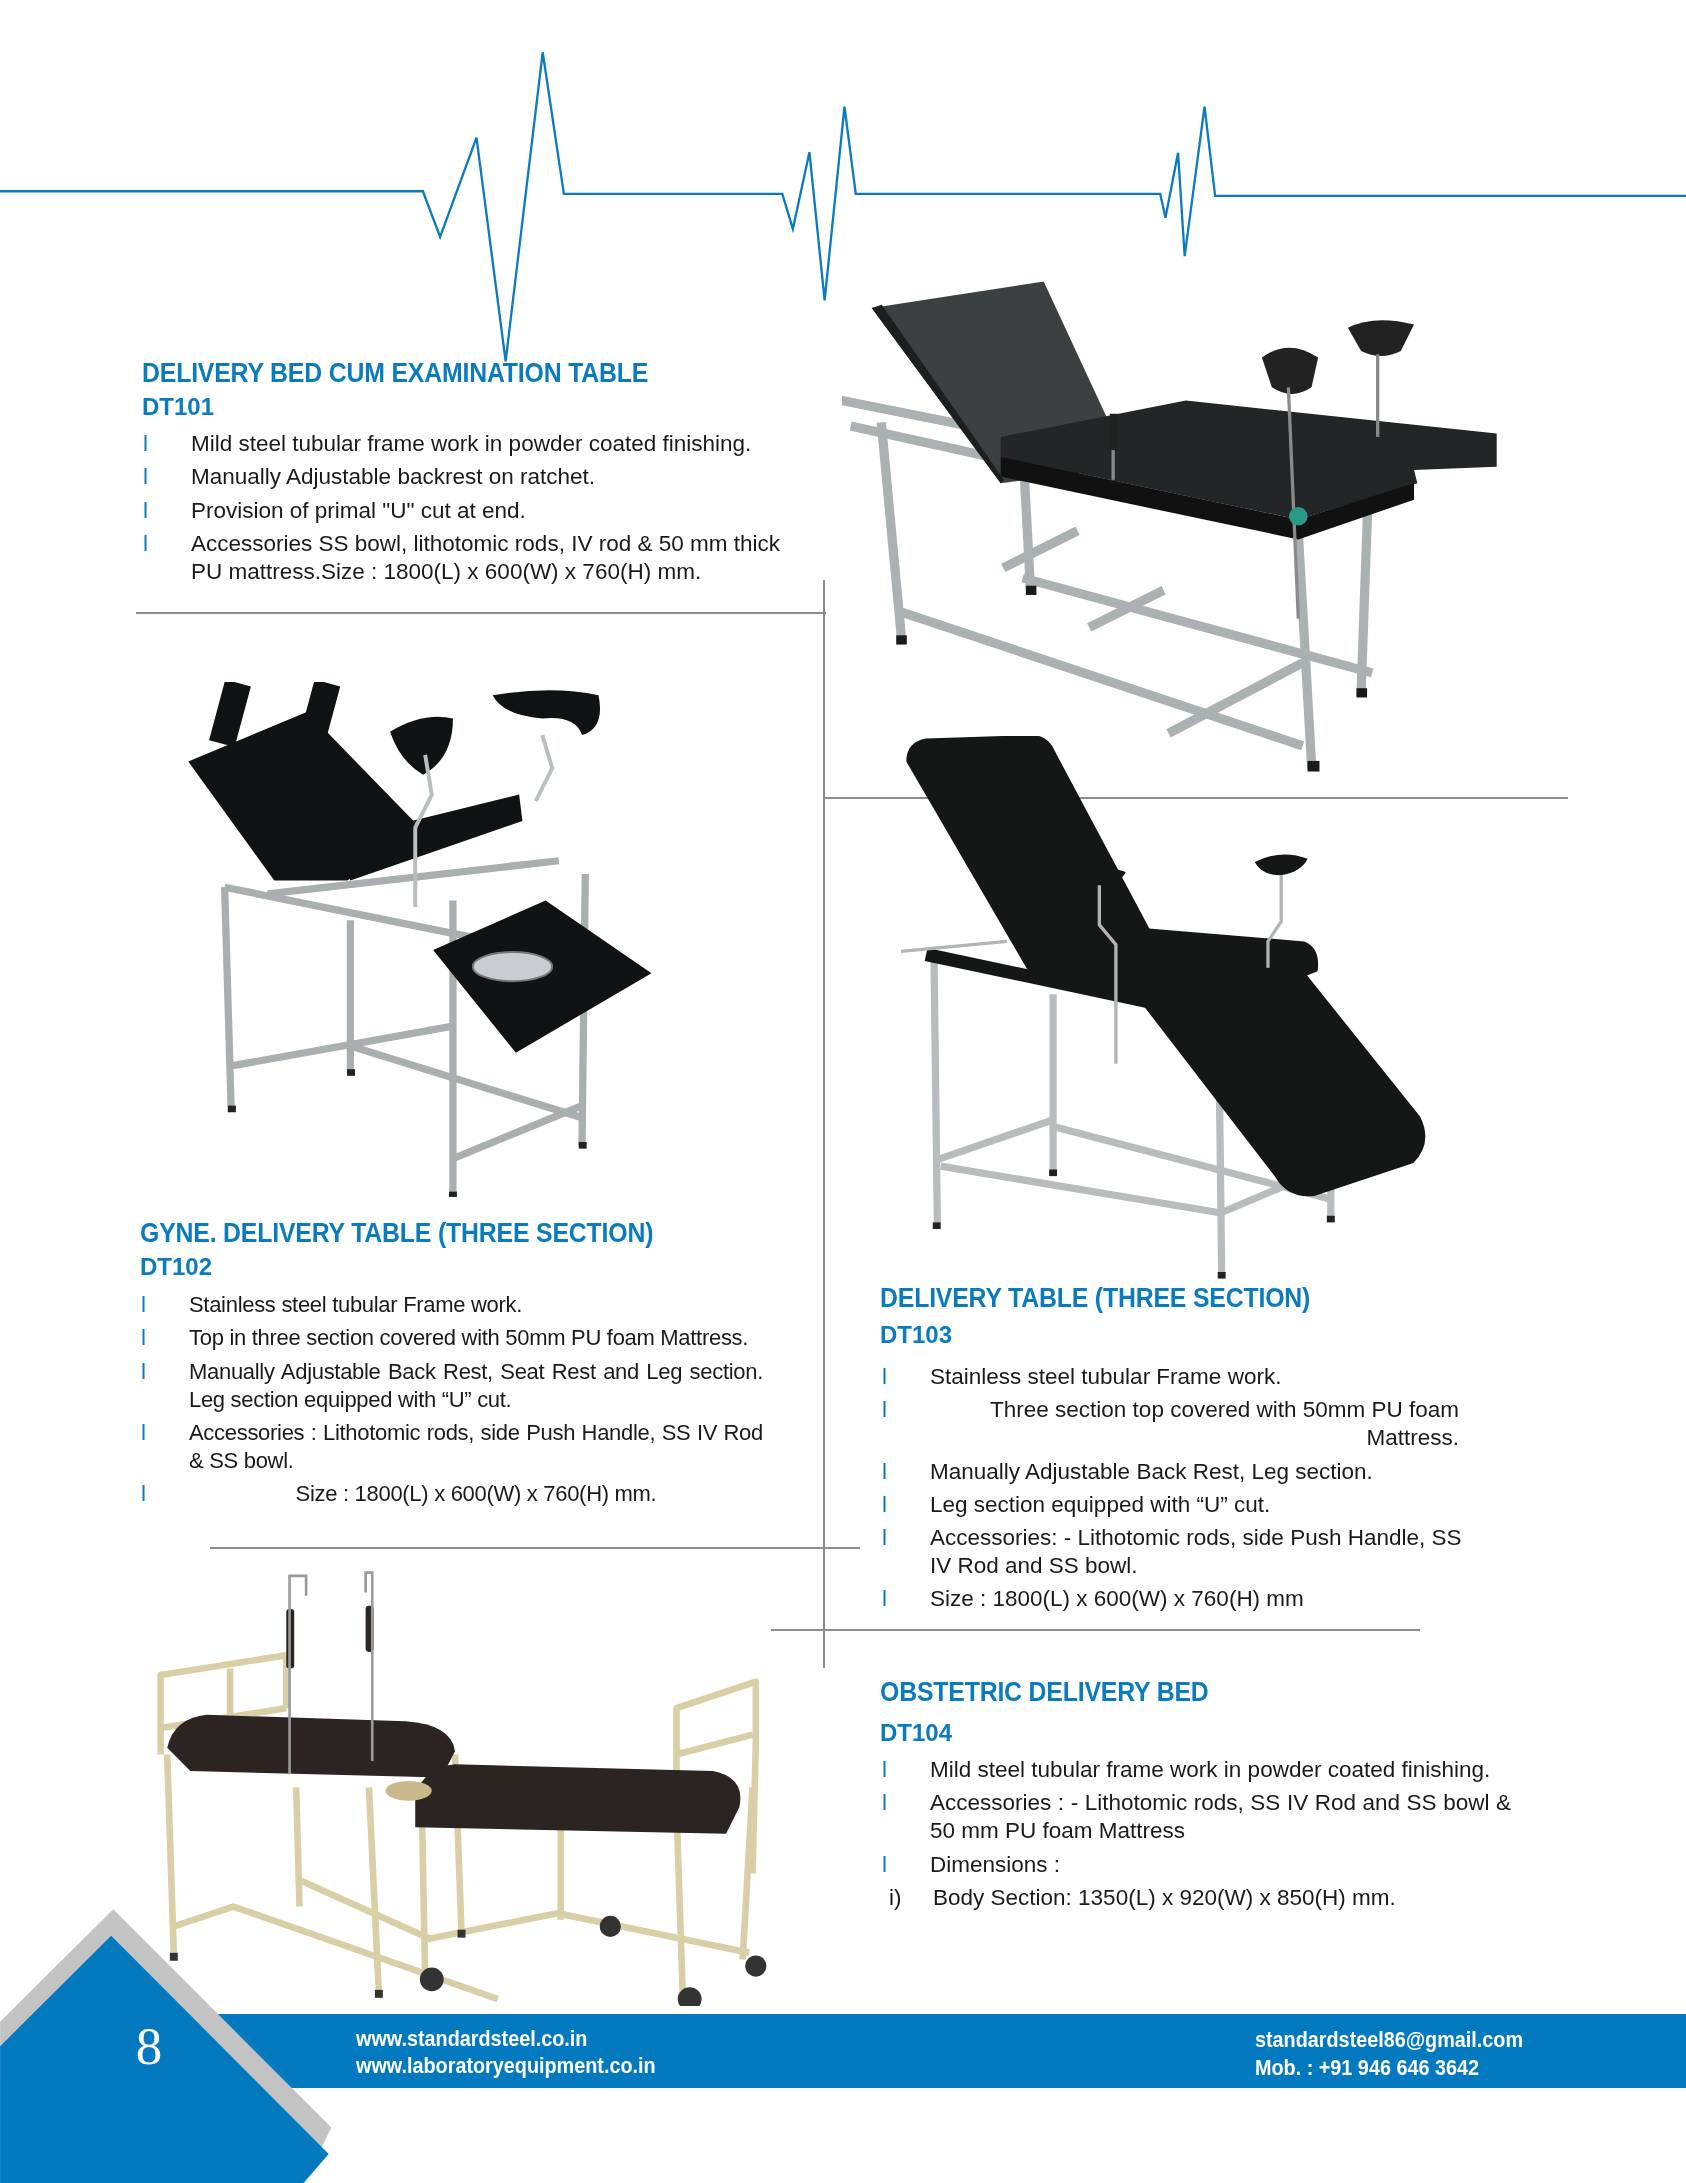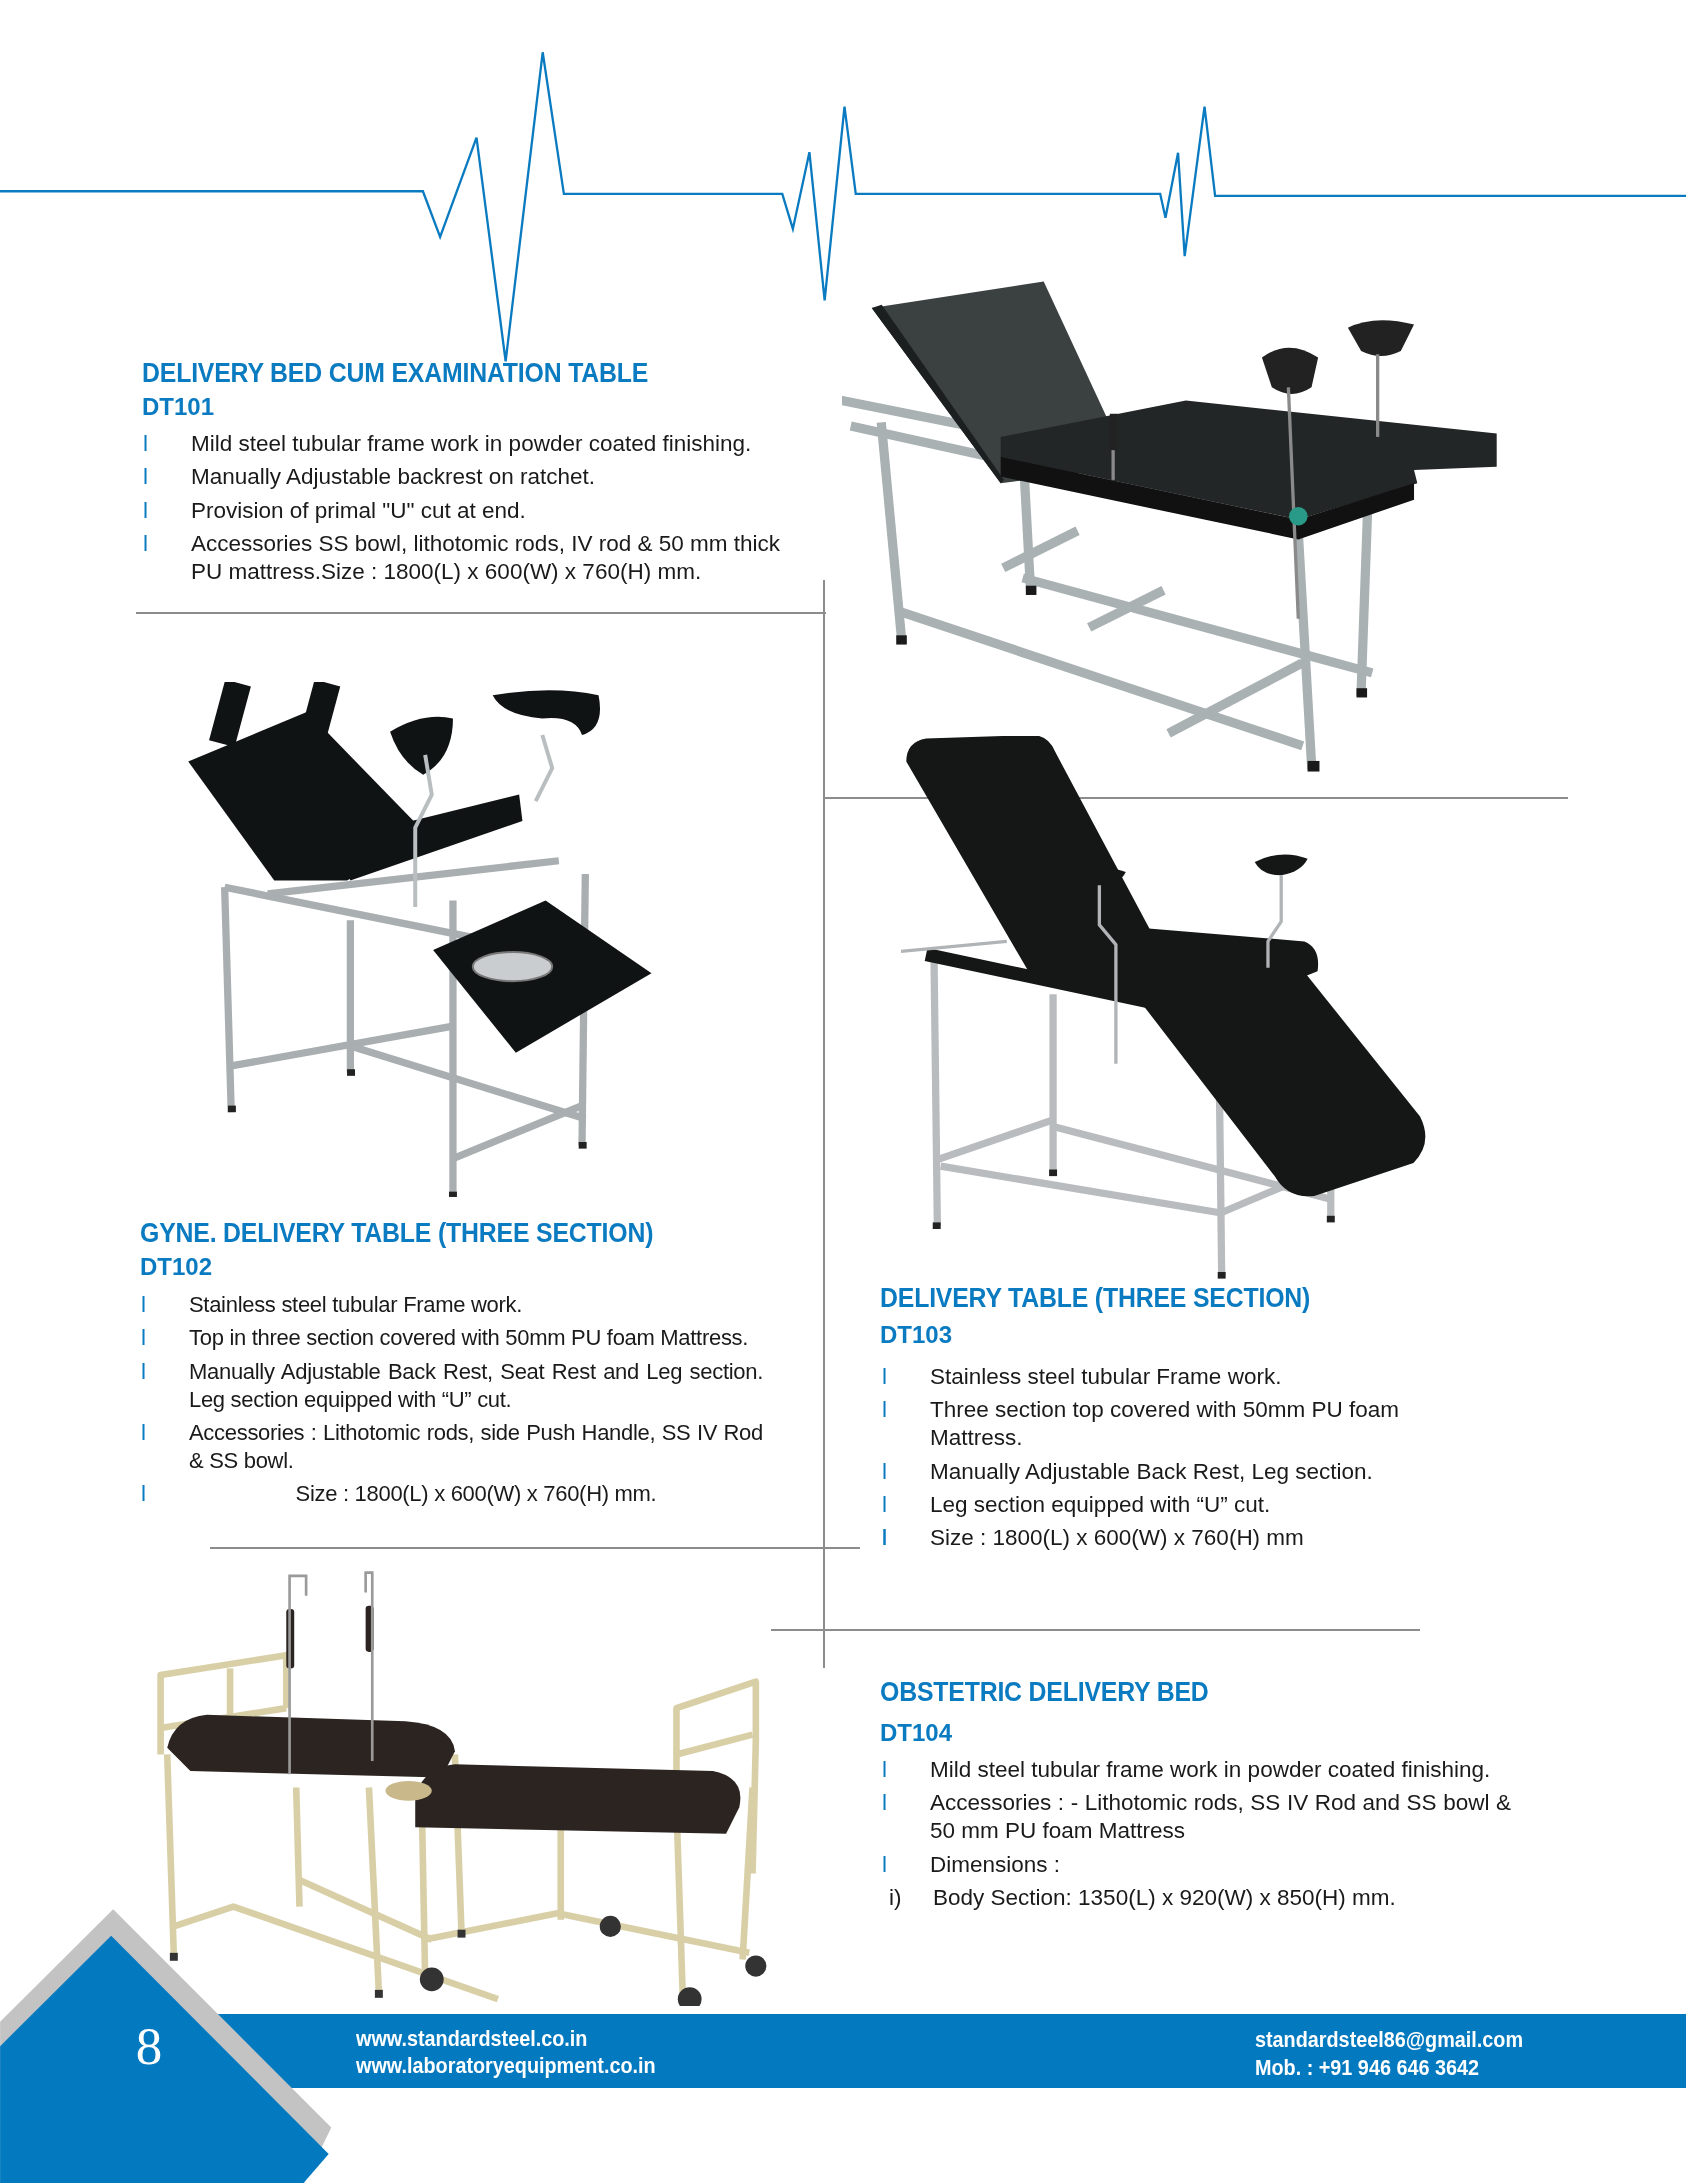--- a/index.html
+++ b/index.html
@@ -191,26 +191,27 @@
         <rect x="644" y="725" width="12" height="10"></rect>
       </g>
     </svg>
   </div>
   <div class="product-title" style="left:880px; top:1281px;">DELIVERY TABLE (THREE SECTION)</div>
   <div class="product-code" style="left:880px; top:1318px;">DT103</div>
   <ul class="specs" style="left:882px; top:1363px; width:622px;">
     <li><span class="bullet">l</span><span class="txt">Stainless steel tubular Frame work.</span></li>
     <li>
         <span class="bullet">l</span>
-        <span class="txt" style="display:block; width:529px;">Three section top covered with 50mm PU foam Mattress.</span>
+        <span class="txt" style="display:block; width:529px;text-align:right;">Three section top covered with 50mm PU foam Mattress.</span>
       </li>
     <li><span class="bullet">l</span><span class="txt">Manually Adjustable Back Rest, Leg section.</span></li>
     <li><span class="bullet">l</span><span class="txt">Leg section equipped with “U” cut.</span></li>
     <li>
         <span class="bullet">l</span>
+        <span class="txt" style="display:block; width:549px;">Accessories: - Lithotomic rods, side Push Handle, SS IV Rod and SS bowl.</span>
       </li>
     <li><span class="bullet">l</span><span class="txt">Size : 1800(L) x 600(W) x 760(H) mm</span></li>
   </ul>
 </section>
 
 <section>
   <div class="photo" style="left:154px; top:1569px; width:623px; height:437px;">
     <svg viewBox="0 0 942 660">
       <g stroke="#d9cfa6" stroke-width="10" fill="none" stroke-linejoin="round">
         <path d="M10,280 l0,-120 l190,-30 l0,80"></path>

